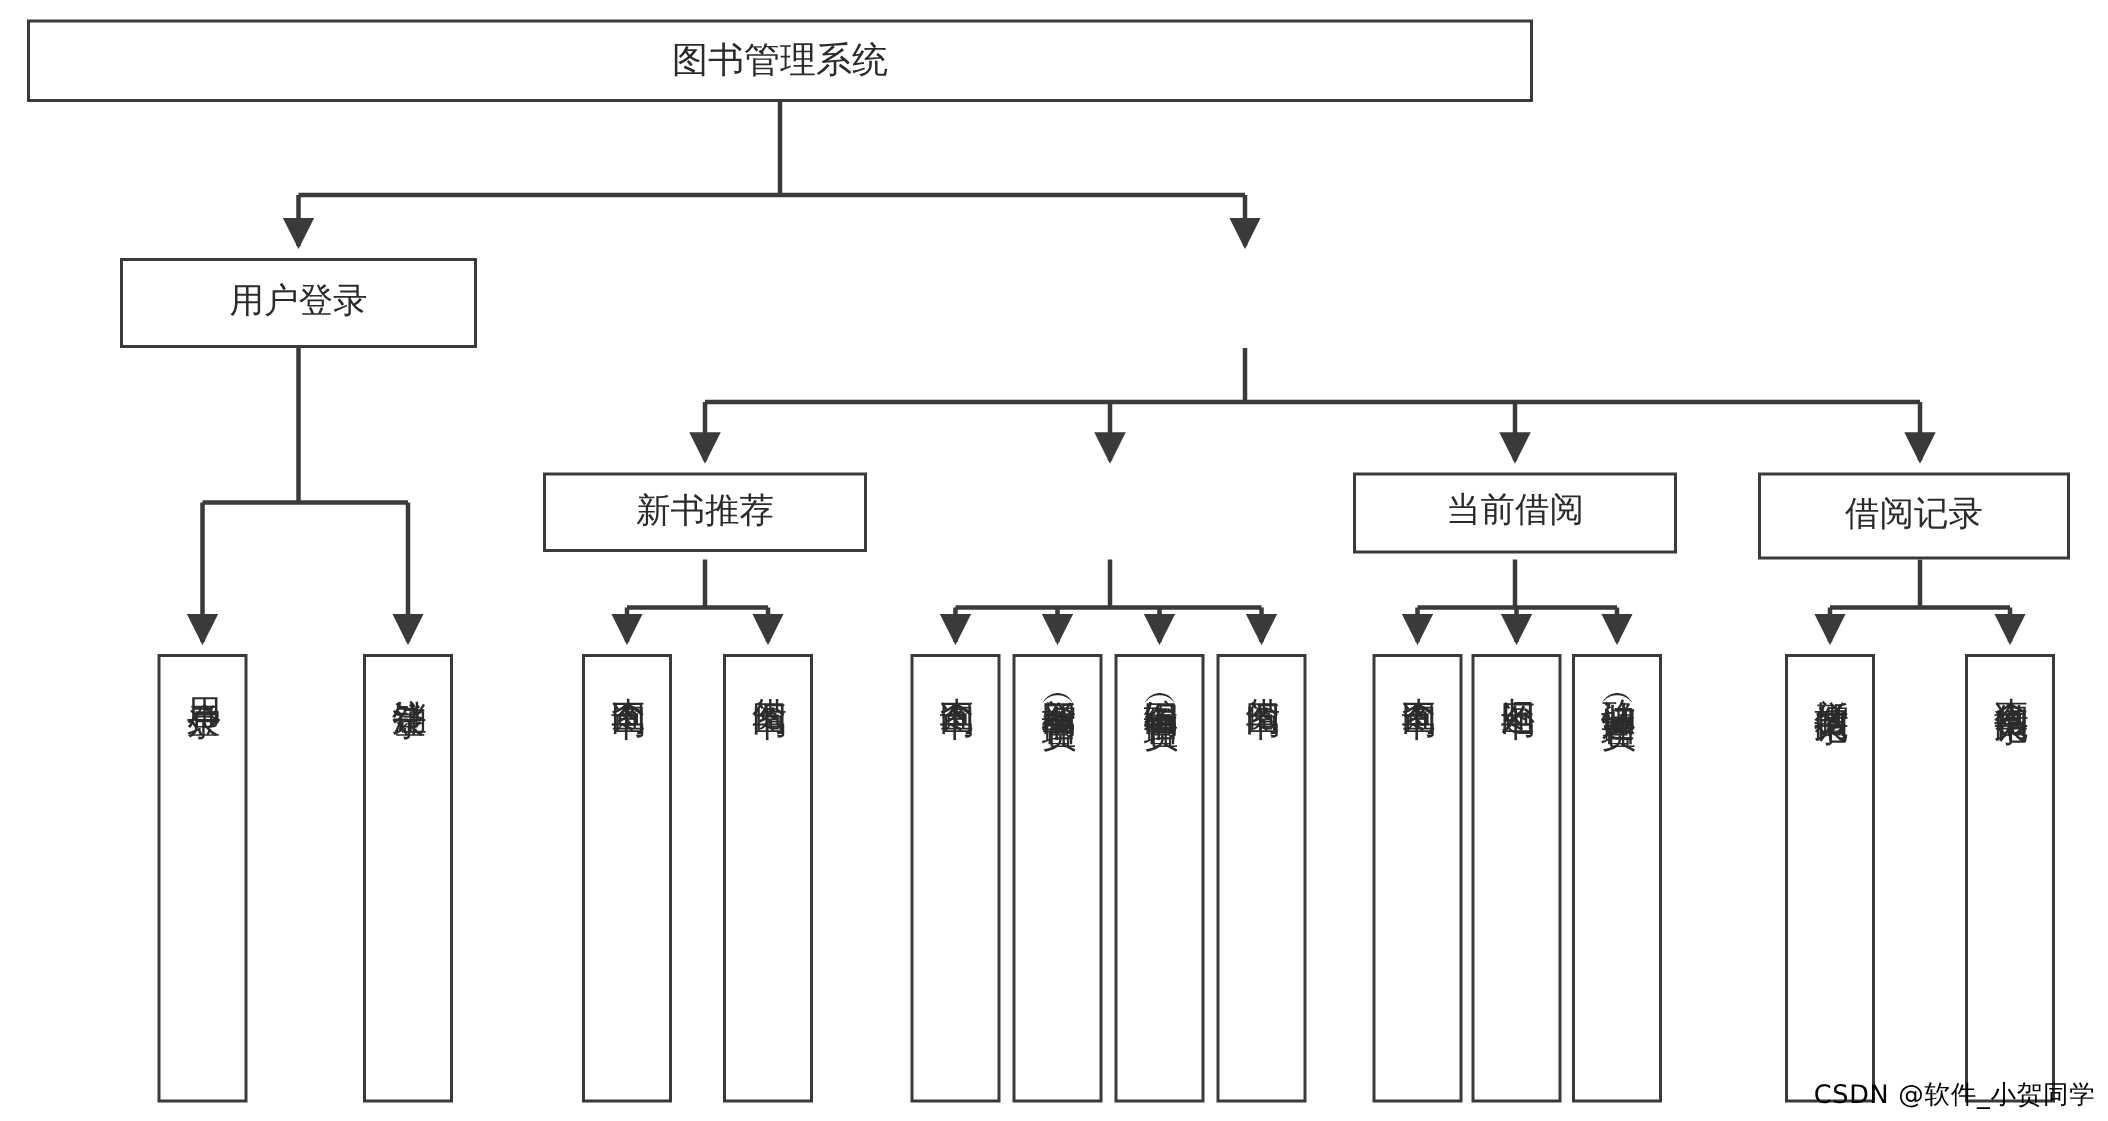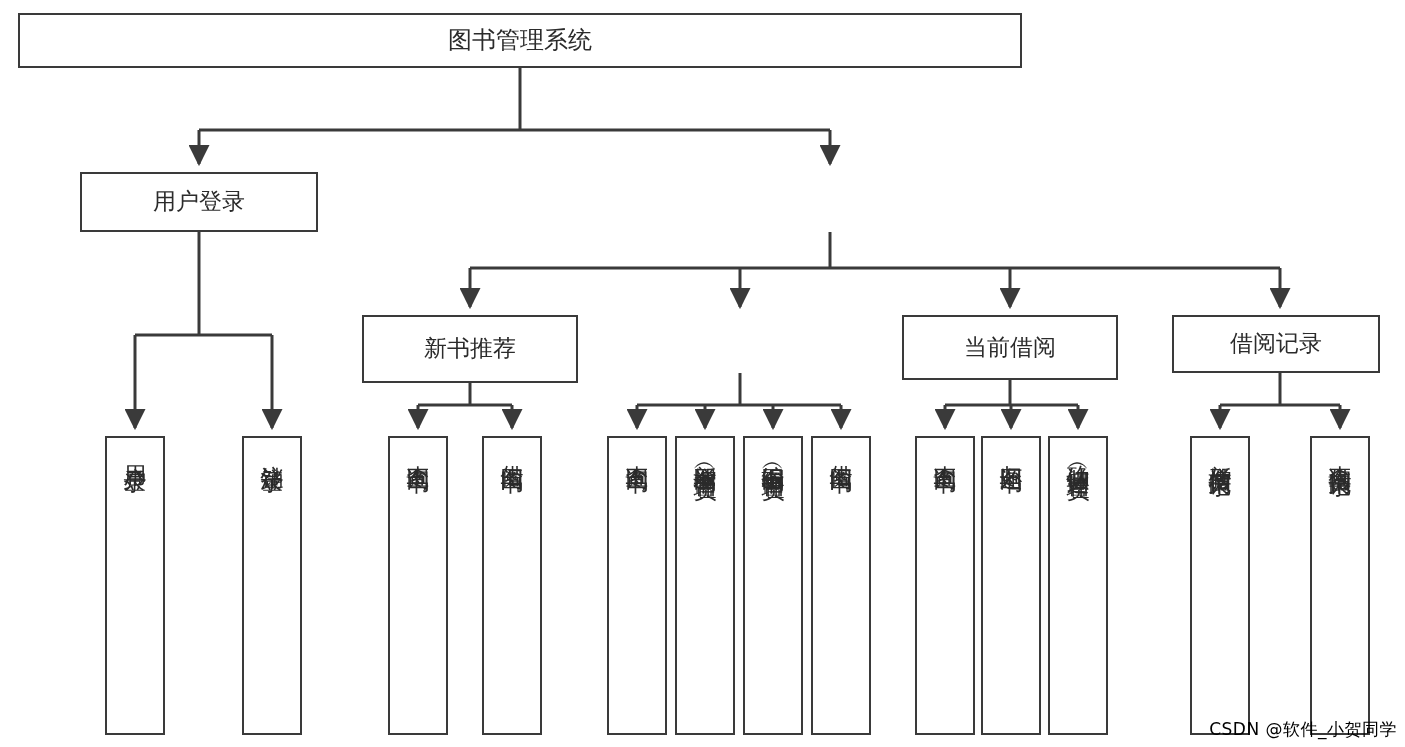--- a/index.html
+++ b/index.html
@@ -128,24 +128,24 @@
   </svg>
 
   <div class="node h root" style="left:18px; top:13px; width:1004px; height:55px;">
     <span class="label">图书管理系统</span>
   </div>
 
   <div class="node h" style="left:80px; top:172px; width:238px; height:60px;">
     <span class="label">用户登录</span>
   </div>
 
-  <div class="node h" style="left:362px; top:315px; width:216px; height:68px;">
+  <div class="node h" style="left:362px; top:315px; width:216px; height:53px;">
     <span class="label">新书推荐</span>
   </div>
-  <div class="node h" style="left:902px; top:315px; width:216px; height:65px;">
+  <div class="node h" style="left:902px; top:315px; width:216px; height:54px;font-family:Liberation Mono, monospace;">
     <span class="label">当前借阅</span>
   </div>
   <div class="node h" style="left:1172px; top:315px; width:208px; height:58px;">
     <span class="label">借阅记录</span>
   </div>
 
   <div class="node v" style="left:105px; top:436px; width:60px; height:299px;">
     <span class="label">用户登录</span>
   </div>
   <div class="node v" style="left:242px; top:436px; width:60px; height:299px;">

